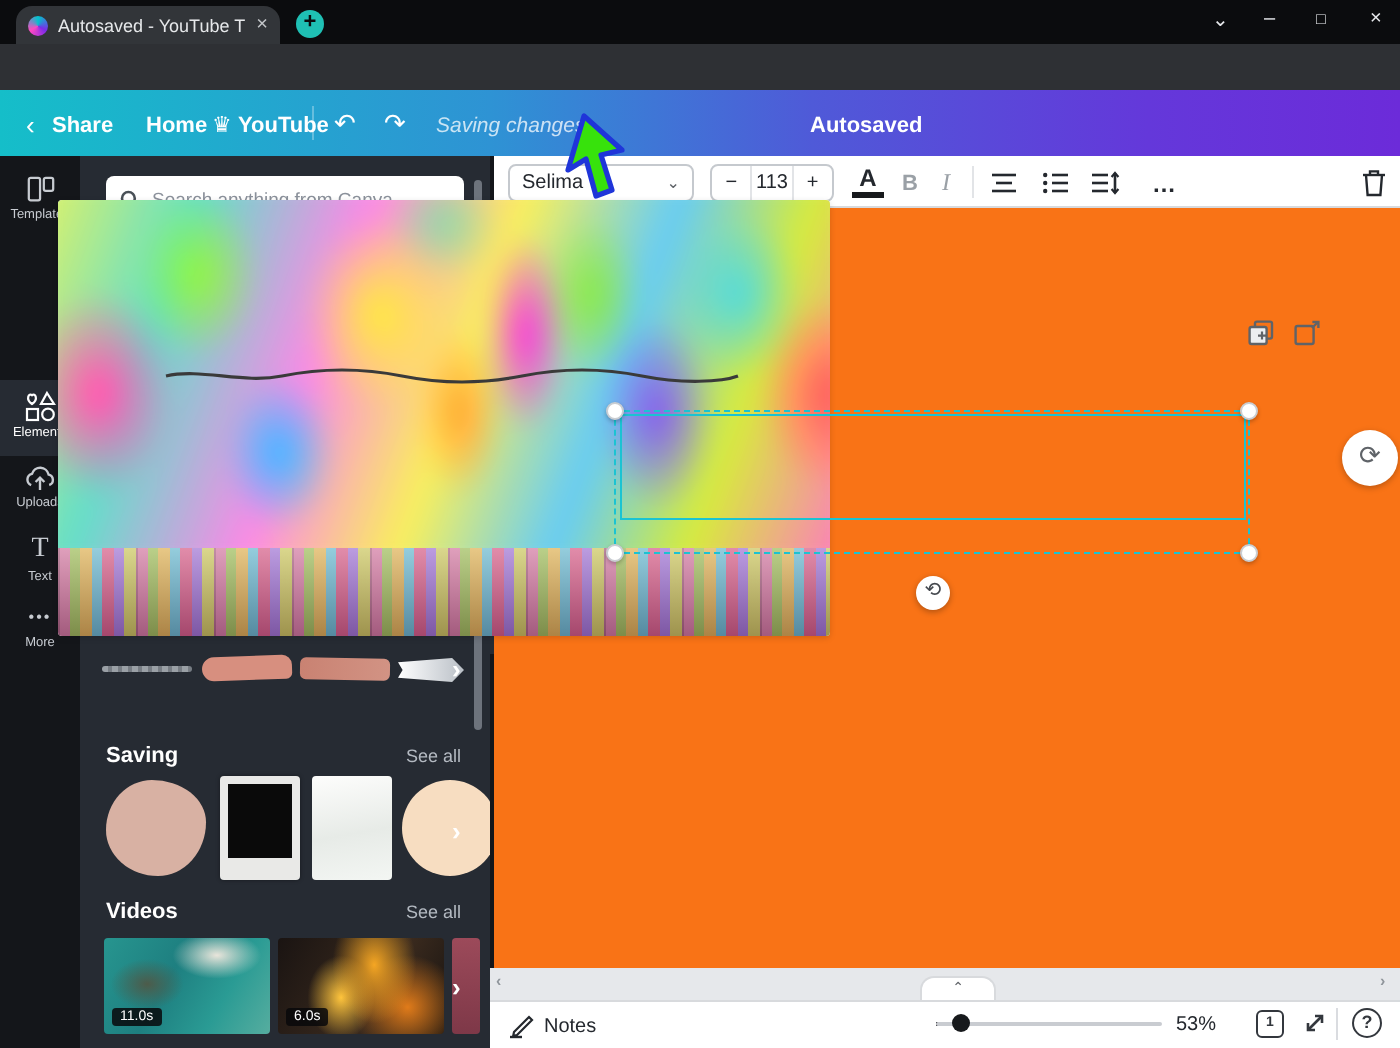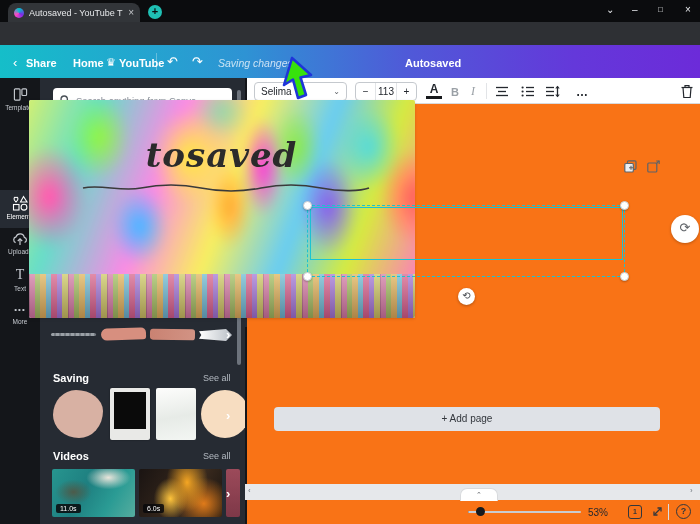--- a/index.html
+++ b/index.html
@@ -368,43 +368,48 @@
     <svg class="pageicons" style="left:400px" width="13" height="13" viewBox="0 0 13 13">
       <rect x="0.8" y="3" width="9" height="9" rx="1" fill="none" stroke="#5f6368" stroke-width="1.2"></rect>
       <line x1="9" y1="4" x2="12" y2="1" stroke="#5f6368" stroke-width="1.2"></line>
       <path d="M9.2 1 h3 v3" fill="none" stroke="#5f6368" stroke-width="1.2"></path>
     </svg>
   </div>
 
   <div class="page">
     <div class="bokeh"></div>
     <div class="wood"></div>
-    <div class="ctext">tosaved</div>
     <svg class="abs" style="left:52px; top:84px" width="290" height="8" viewBox="0 0 290 8">
       <path d="M2 4 C20 0,40 8,60 4 S100 0,120 4 S160 8,180 4 S220 0,240 4 S280 7,288 4" fill="none" stroke="#3a3a3a" stroke-width="1.6"></path>
     </svg>
   </div>
 
   <div class="seldash"></div>
   <div class="selsolid"></div>
   <span class="handle" style="left:303px; top:201px"></span>
   <span class="handle" style="left:620px; top:201px"></span>
   <span class="handle" style="left:303px; top:272px"></span>
   <span class="handle" style="left:620px; top:272px"></span>
   <span class="rotatebtn">⟲</span>
   <span class="stylebtn">⟳</span>
 
   <div class="editor abs" style="left:245px; top:385px; height:0"></div>
-  <div class="addpage abs" style="left:274px; top:407px; position:absolute">+ Add page</div>
 
   <div class="scrollrow"></div>
   <span class="scrollarrow" style="left:248px">‹</span>
   <span class="scrollarrow" style="left:690px">›</span>
   <div class="btab">
     <span>⌃</span>
+  </div>
+  <div class="statusbar">
+    <svg class="abs" style="left:9px; top:6px" width="13" height="13" viewBox="0 0 13 13">
+      <line x1="1" y1="11.5" x2="7" y2="11.5" stroke="#24282e" stroke-width="1.2"></line>
+      <path d="M3 9 L10.5 1.5 L12 3 L4.5 10.5 L2.6 10.9 Z" fill="none" stroke="#24282e" stroke-width="1.1"></path>
+    </svg>
+    <span class="sbtext" style="left:27px; top:7px">Notes</span>
   </div>
   <div class="sliderfill"></div>
   <div class="slidertrack"></div>
   <div class="sliderknob"></div>
   <span class="sbtext abs" style="left:588px; top:507px; position:absolute">53%</span>
   <span class="pagenum">1</span>
   <svg class="abs" style="left:651px; top:505px" width="13" height="13" viewBox="0 0 13 13">
     <line x1="3.5" y1="9.5" x2="9.5" y2="3.5" stroke="#33373d" stroke-width="1.3"></line>
     <path d="M6.5 3 h3.5 v3.5 M6.5 10 h-3.5 v-3.5" fill="none" stroke="#33373d" stroke-width="1.3"></path>
   </svg>

